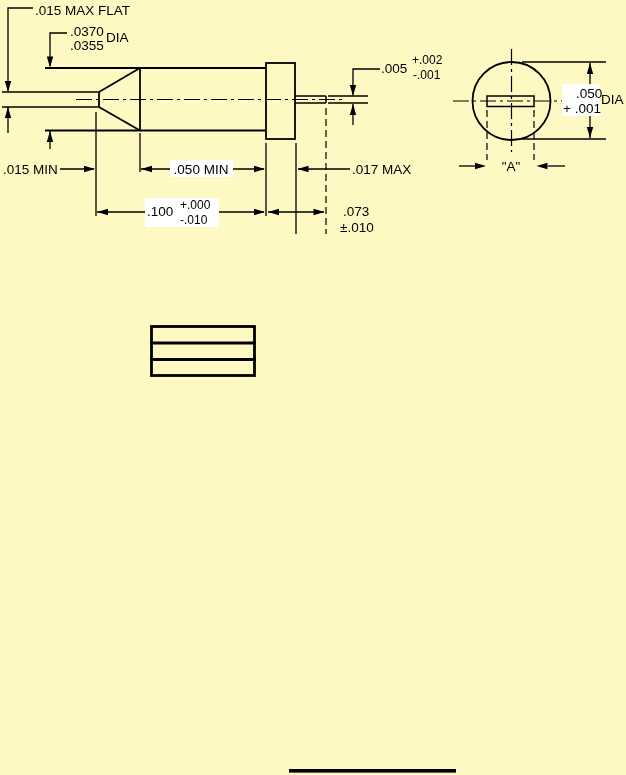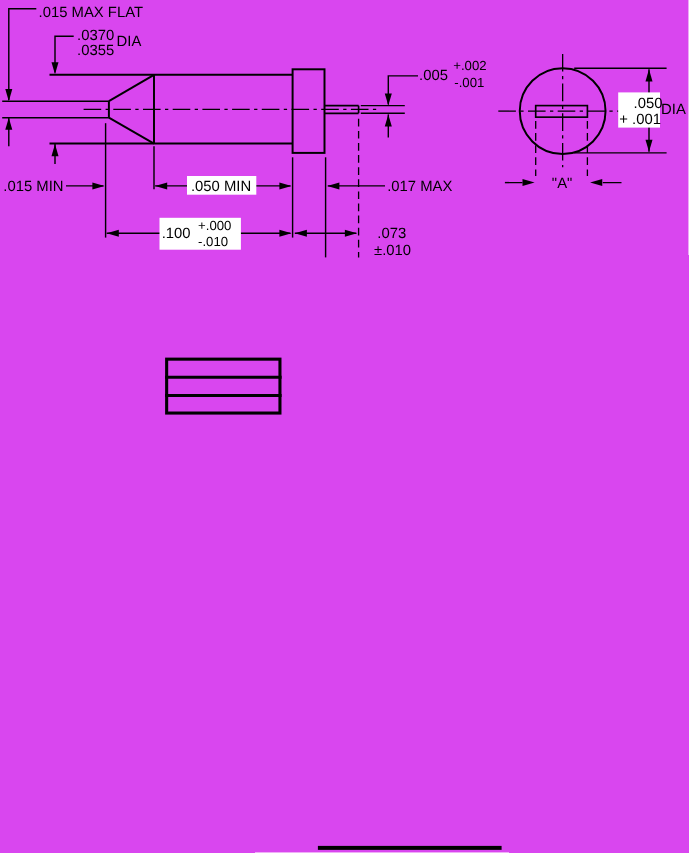--- a/index.html
+++ b/index.html
@@ -1,16 +1,16 @@
 <!DOCTYPE html>
 <html><head>
 <meta charset="utf-8">
 <style>
   html,body{margin:0;padding:0;background:#ffffff;}
-  #canvas{position:relative;width:626px;height:775px;background:#d946ef;overflow:hidden;}
+  #canvas{position:relative;width:626px;height:775px;background:#fef9c3;overflow:hidden;}
   svg text{font-family:"Liberation Sans", sans-serif;fill:#000000;}
   .t13{font-size:13.5px;}
   .t12{font-size:12px;}
   .edge{stroke:#000;stroke-width:1.8;fill:none;}
   .med{stroke:#000;stroke-width:1.5;fill:none;}
   .thin{stroke:#000;stroke-width:1.3;fill:none;}
   .cl{stroke:#000;stroke-width:1.2;fill:none;stroke-dasharray:16 4 3 4;}
   .dash{stroke:#000;stroke-width:1.2;fill:none;stroke-dasharray:7 4;}
   .arr{fill:#000;stroke:none;}
   .bg{fill:#ffffff;stroke:none;}

